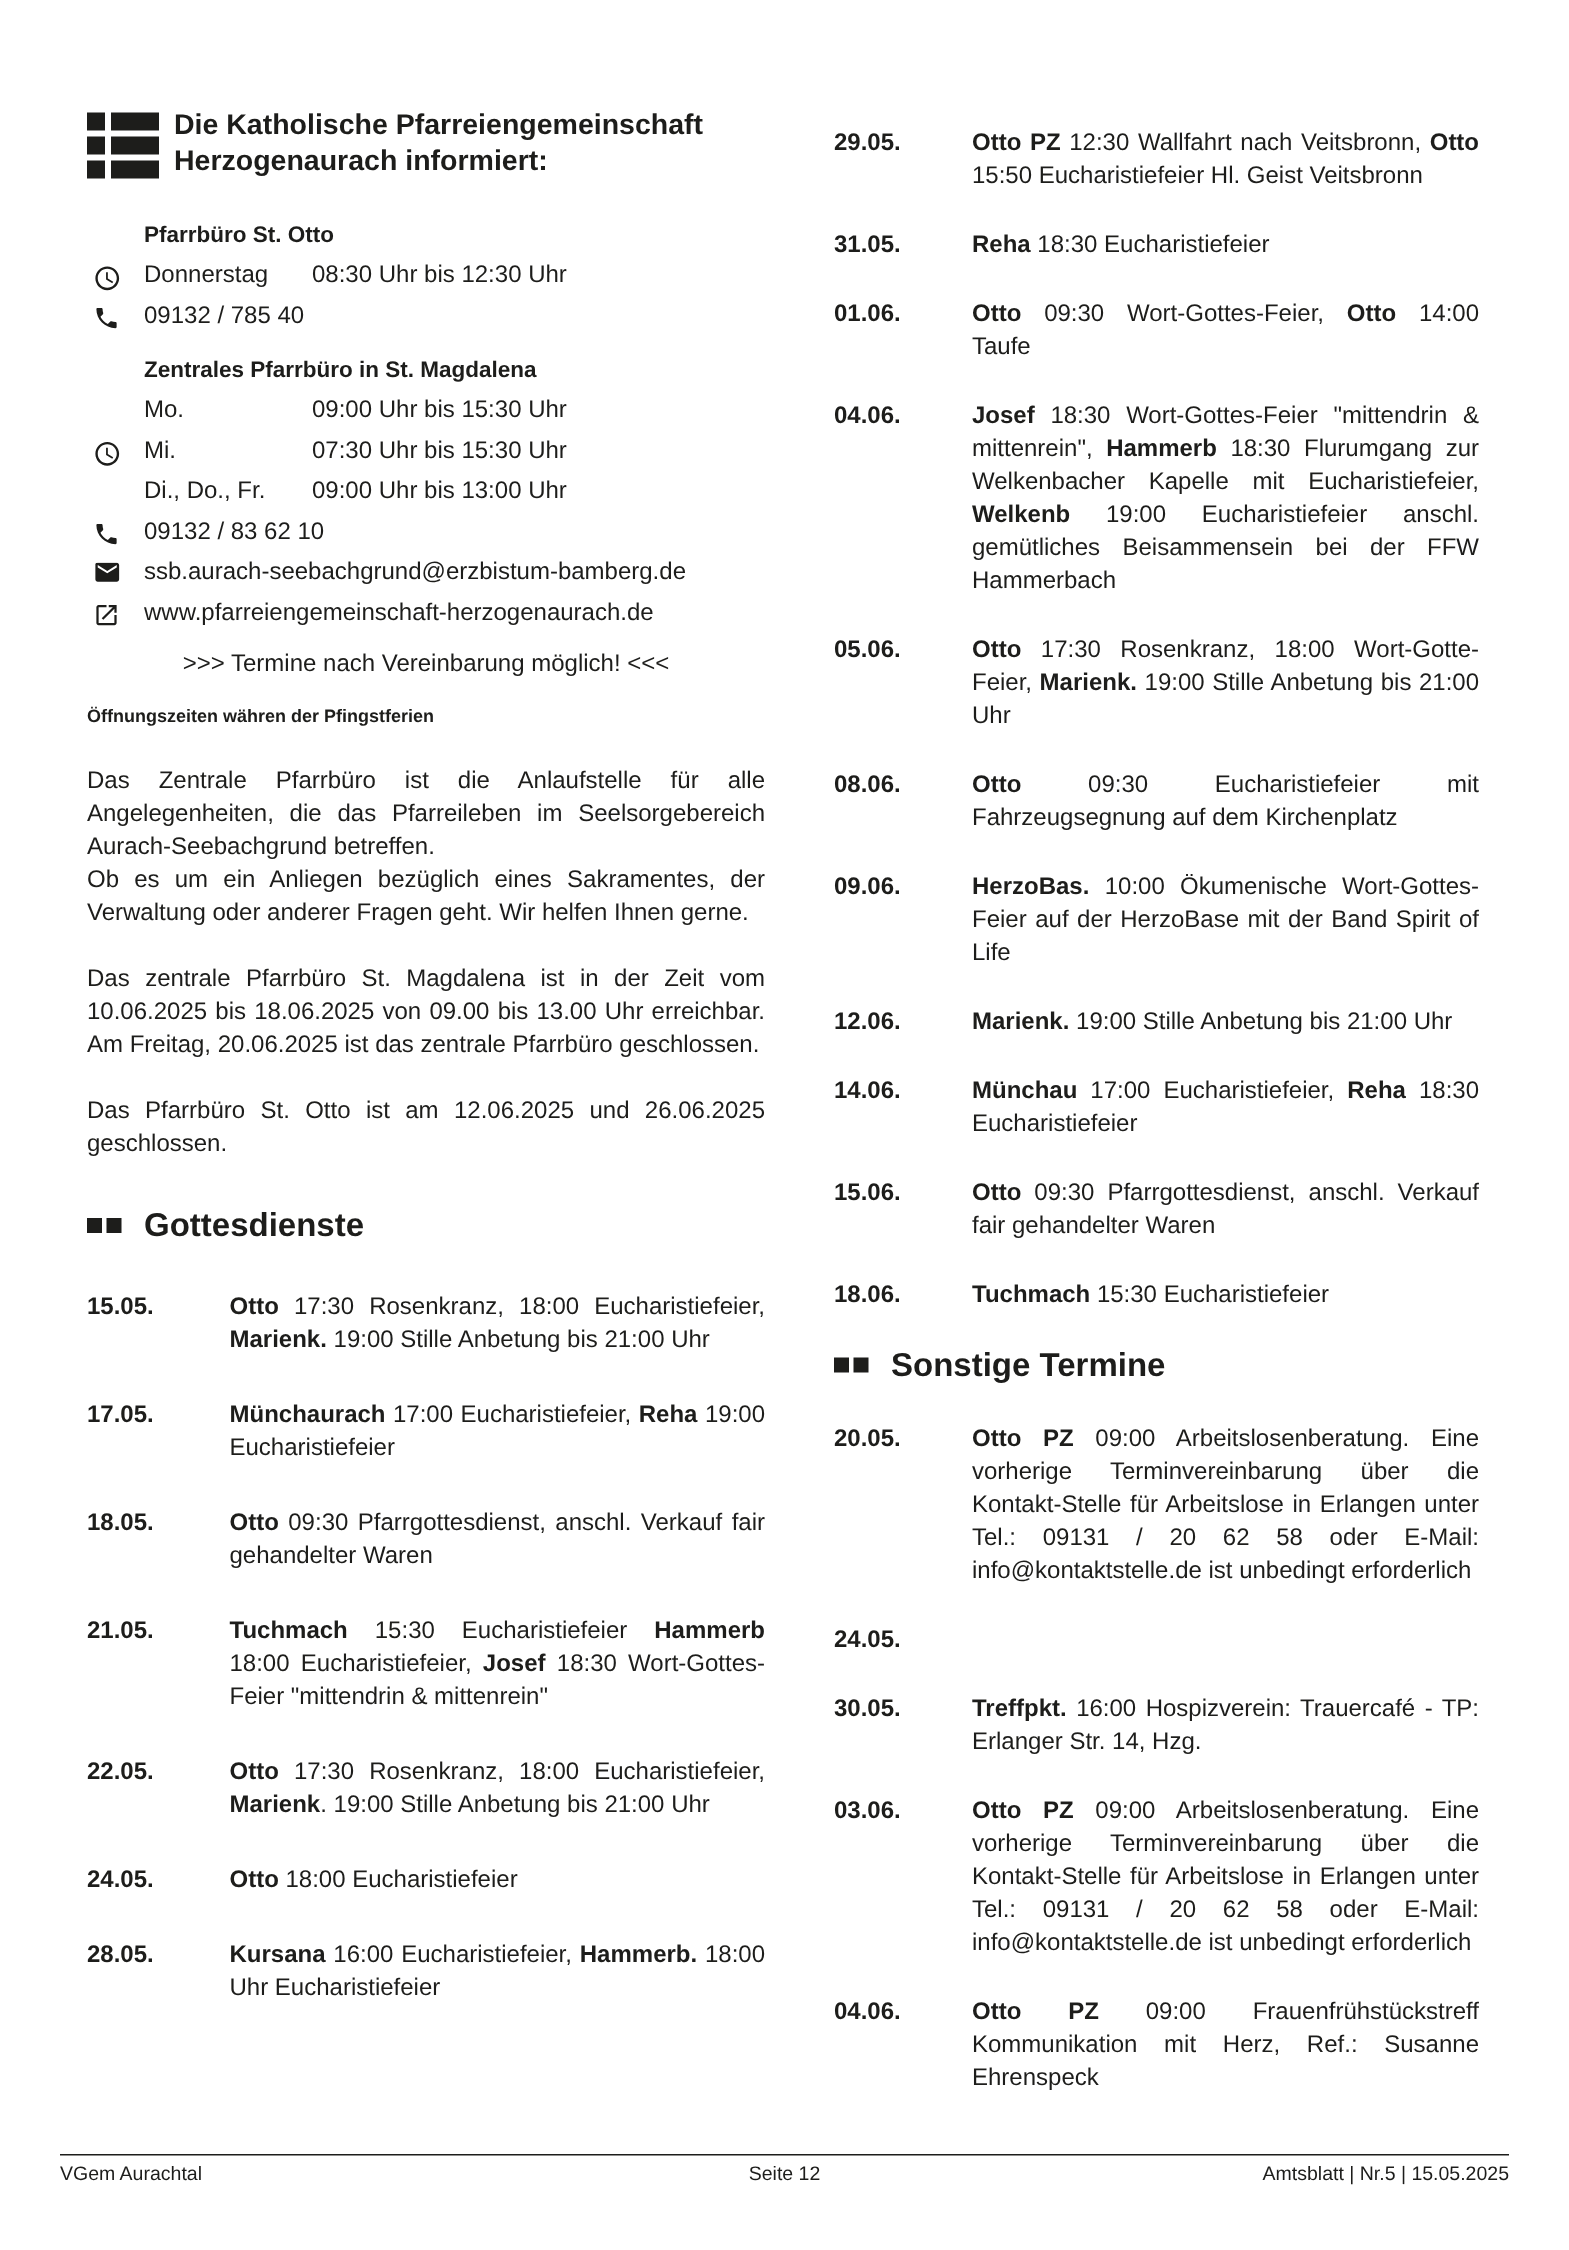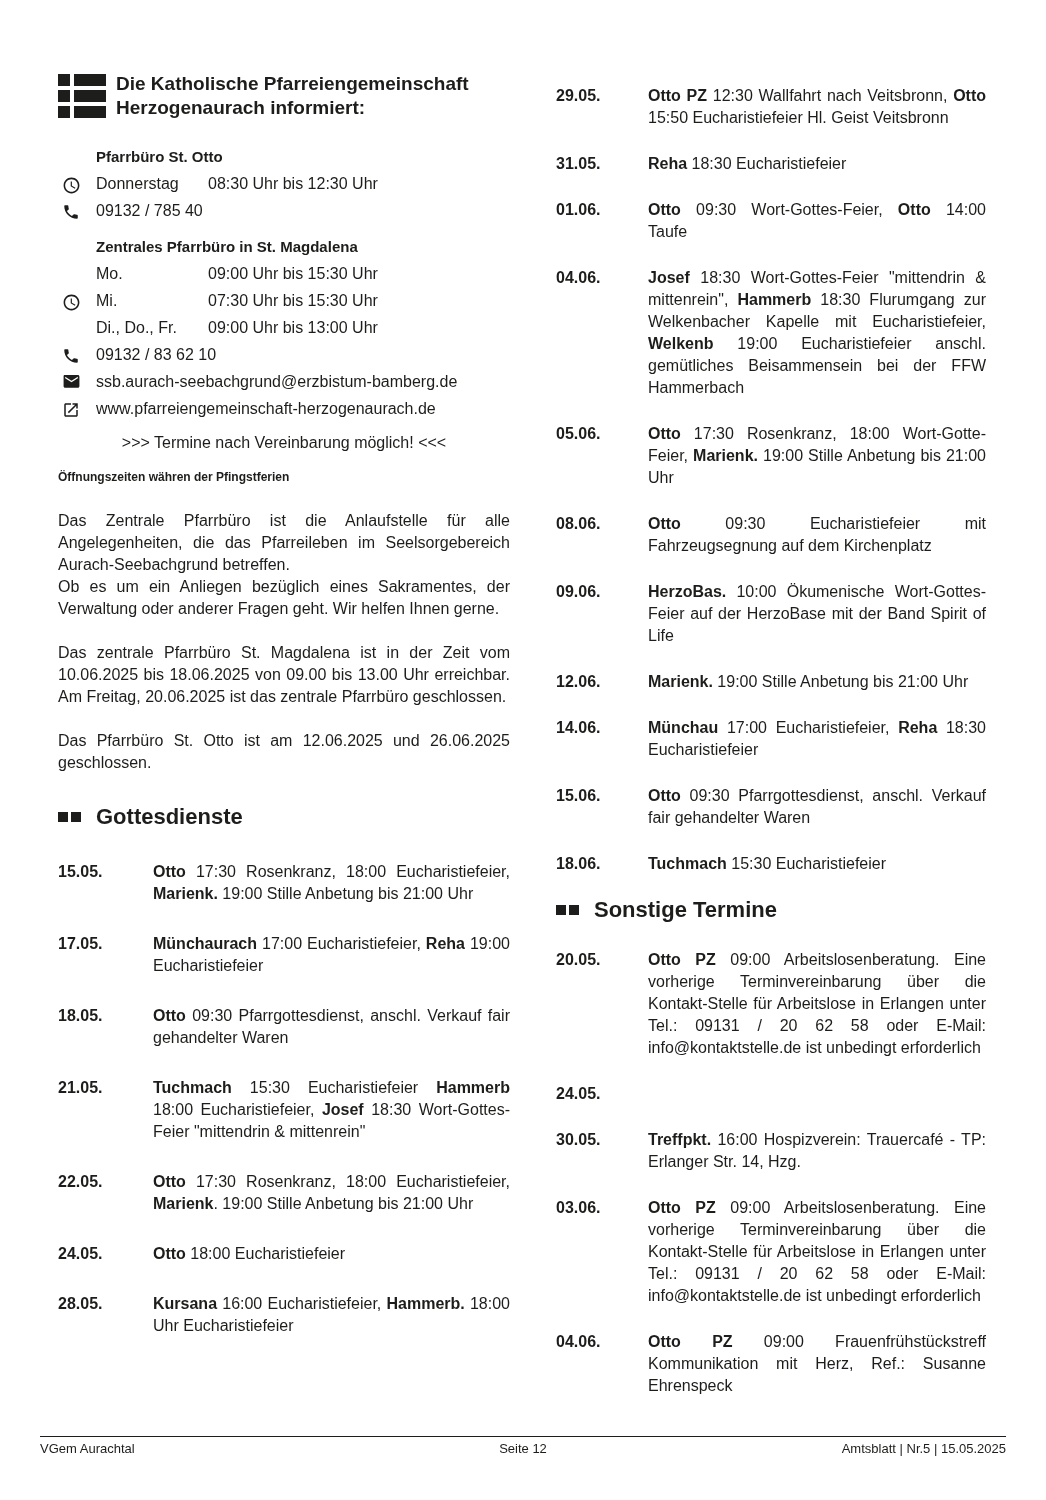--- a/index.html
+++ b/index.html
@@ -6,21 +6,21 @@
   .page{
     position:relative; width:1046px; height:1500px; background:#ffffff;
     color:#1d1d1b; font-family:"Liberation Sans",sans-serif;
     font-size:16px; line-height:22px; overflow:hidden;
   }
   b{font-weight:bold;}
   
   .col-left{position:absolute; left:58px; top:72px; width:452px;}
   .col-right{position:absolute; left:556px; top:85px; width:430px;}
   
-  .masthead{display:flex; align-items:flex-start;}
+  .masthead{display:flex; align-items:center;}
   .logo{width:48px; height:44px; display:grid; grid-template-columns:12px 32px;
         grid-auto-rows:12px; gap:4px; flex:none; margin-top:2px;}
   .logo span{background:#1d1d1b; display:block;}
   .masthead-title{font-weight:bold; font-size:19px; line-height:24px; margin-left:10px;}
   
   .office-name{font-weight:bold; font-size:15px; padding-left:38px; margin-top:26px;}
   .office-name.tight{margin-top:14px;}
   .info-row{display:flex; align-items:center; margin-top:5px;}
   .icon-cell{width:38px; flex:none; padding-left:4px; box-sizing:border-box; padding-top:2px;}
   .icon-cell svg{display:block;}

